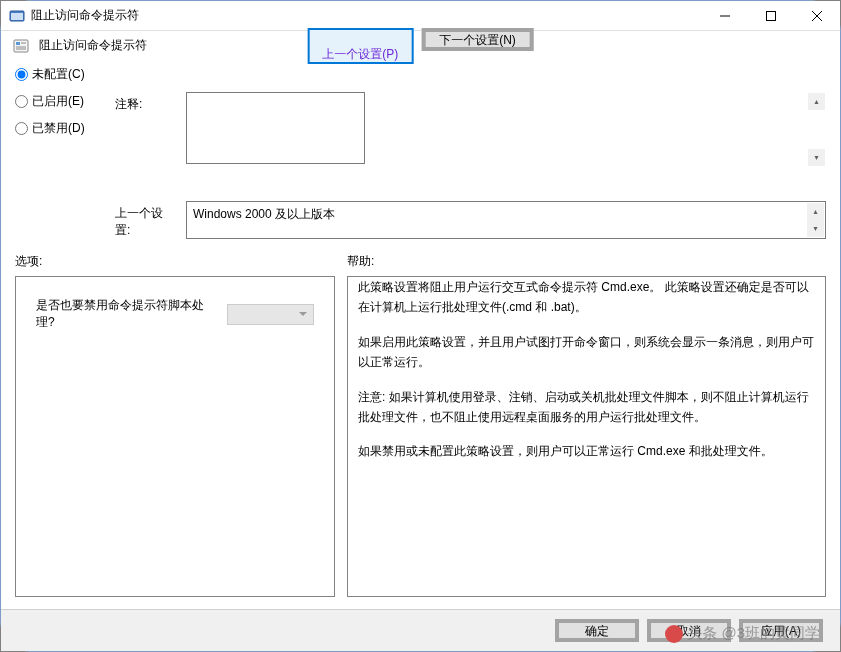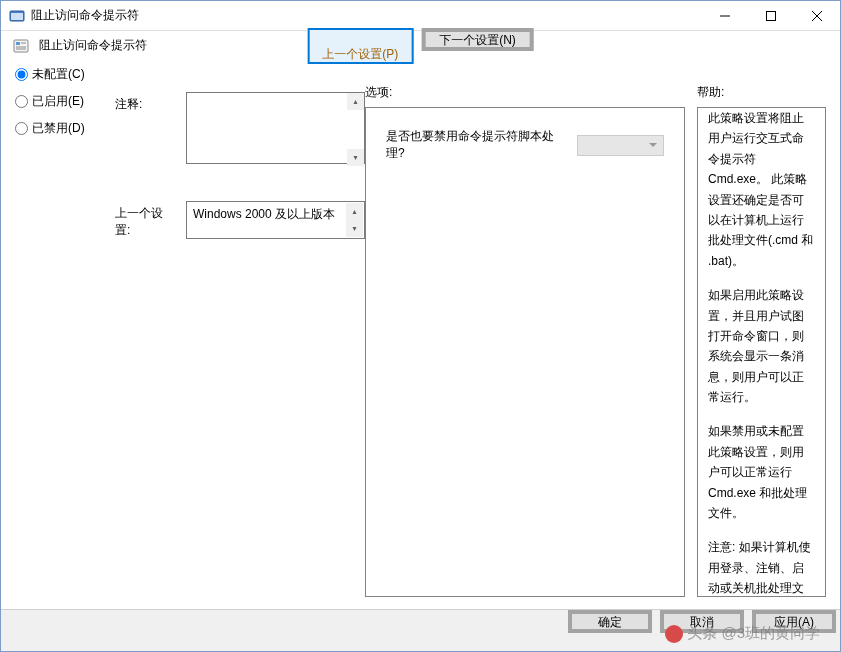--- a/index.html
+++ b/index.html
@@ -65,27 +65,27 @@
   background: #e1e1e1;
   border: 4px solid #a3a3a3;
   font-family: inherit;
   font-size: 12px;
   cursor: default;
 }
 .btn.primary {
   background: #e5f1fb;
   border: 2px solid #0078d7;
   padding: 16px 13px;
-  color: #a16207;
+  color: #6d28d9;
 }
 
 .content {
   flex: 1;
   display: flex;
-  flex-direction: row;
+  flex-direction: column;
   padding: 0 14px 12px 14px;
   min-height: 0;
 }
 
 .upper {
   display: flex;
   gap: 10px;
   padding-bottom: 8px;
 }
 .radio-col {
@@ -144,21 +144,21 @@
   background: #f0f0f0;
   display: flex; align-items: center; justify-content: center;
   font-size: 8px; color: #606060;
 }
 
 .lower {
   flex: 1;
   display: flex;
   gap: 12px;
   min-height: 0;
-  margin-top: 18px;
+  margin-top: 4px;
 }
 .col {
   flex: 1;
   display: flex;
   flex-direction: column;
   min-height: 0;
 }
 .col-left { flex: 0 0 320px; }
 .col-header {
   padding: 2px 0 6px 0;
@@ -197,23 +197,23 @@
   font-size: 12px;
   padding: 0 10px;
 }
 .help-panel p { margin: 0 0 14px 0; }
 
 .footer {
   height: 42px;
   border-top: 1px solid #d0d0d0;
   background: #f0f0f0;
   display: flex;
-  align-items: flex-start;
+  align-items: center;
   justify-content: flex-end;
-  padding: 0 4px;
+  padding: 0 17px;
   gap: 8px;
 }
 .footer .btn { width: 84px; }
 
 .watermark {
   position: absolute;
   right: 20px;
   bottom: 8px;
   font-size: 15px;
   color: rgba(120,120,120,0.7);
@@ -221,21 +221,21 @@
   align-items: center;
   gap: 4px;
   pointer-events: none;
   margin-top: 28px;
 }
 .watermark .wm-icon {
   width: 18px; height: 18px; border-radius: 50%;
   background: #d84a4a;
   display: inline-block;
 }
-.window-rel { position: relative; }
+.window-rel { position: relative; border-radius: 32px; }
 </style>
 </head>
 <body>
 
 <div class="window window-rel">
 
   <div class="titlebar">
     <span class="app-icon">
       <svg width="16" height="16" viewBox="0 0 16 16">
         <rect x="1" y="3" width="14" height="10" rx="1" fill="#4a7ec9" stroke="#2a5a9a"></rect>
@@ -330,22 +330,22 @@
             <span>是否也要禁用命令提示符脚本处理?</span>
             <div class="combo"></div>
           </div>
         </div>
       </div>
       <div class="col">
         <div class="col-header">帮助:</div>
         <div class="panel help-panel">
           <p>此策略设置将阻止用户运行交互式命令提示符 Cmd.exe。 此策略设置还确定是否可以在计算机上运行批处理文件(.cmd 和 .bat)。</p>
           <p>如果启用此策略设置，并且用户试图打开命令窗口，则系统会显示一条消息，则用户可以正常运行。</p>
+          <p>注意: 如果计算机使用登录、注销、启动或关机批处理文件脚本，则不阻止计算机运行批处理文件，也不阻止使用远程桌面服务的用户运行批处理文件。</p>
           <p>如果禁用或未配置此策略设置，则用户可以正常运行 Cmd.exe 和批处理文件。</p>
-          <p>注意: 如果计算机使用登录、注销、启动或关机批处理文件脚本，则不阻止计算机运行批处理文件，也不阻止使用远程桌面服务的用户运行批处理文件。</p>
         </div>
       </div>
     </div>
 
   </div>
 
   <div class="footer">
     <button class="btn">确定</button>
     <button class="btn">取消</button>
     <button class="btn">应用(A)</button>

